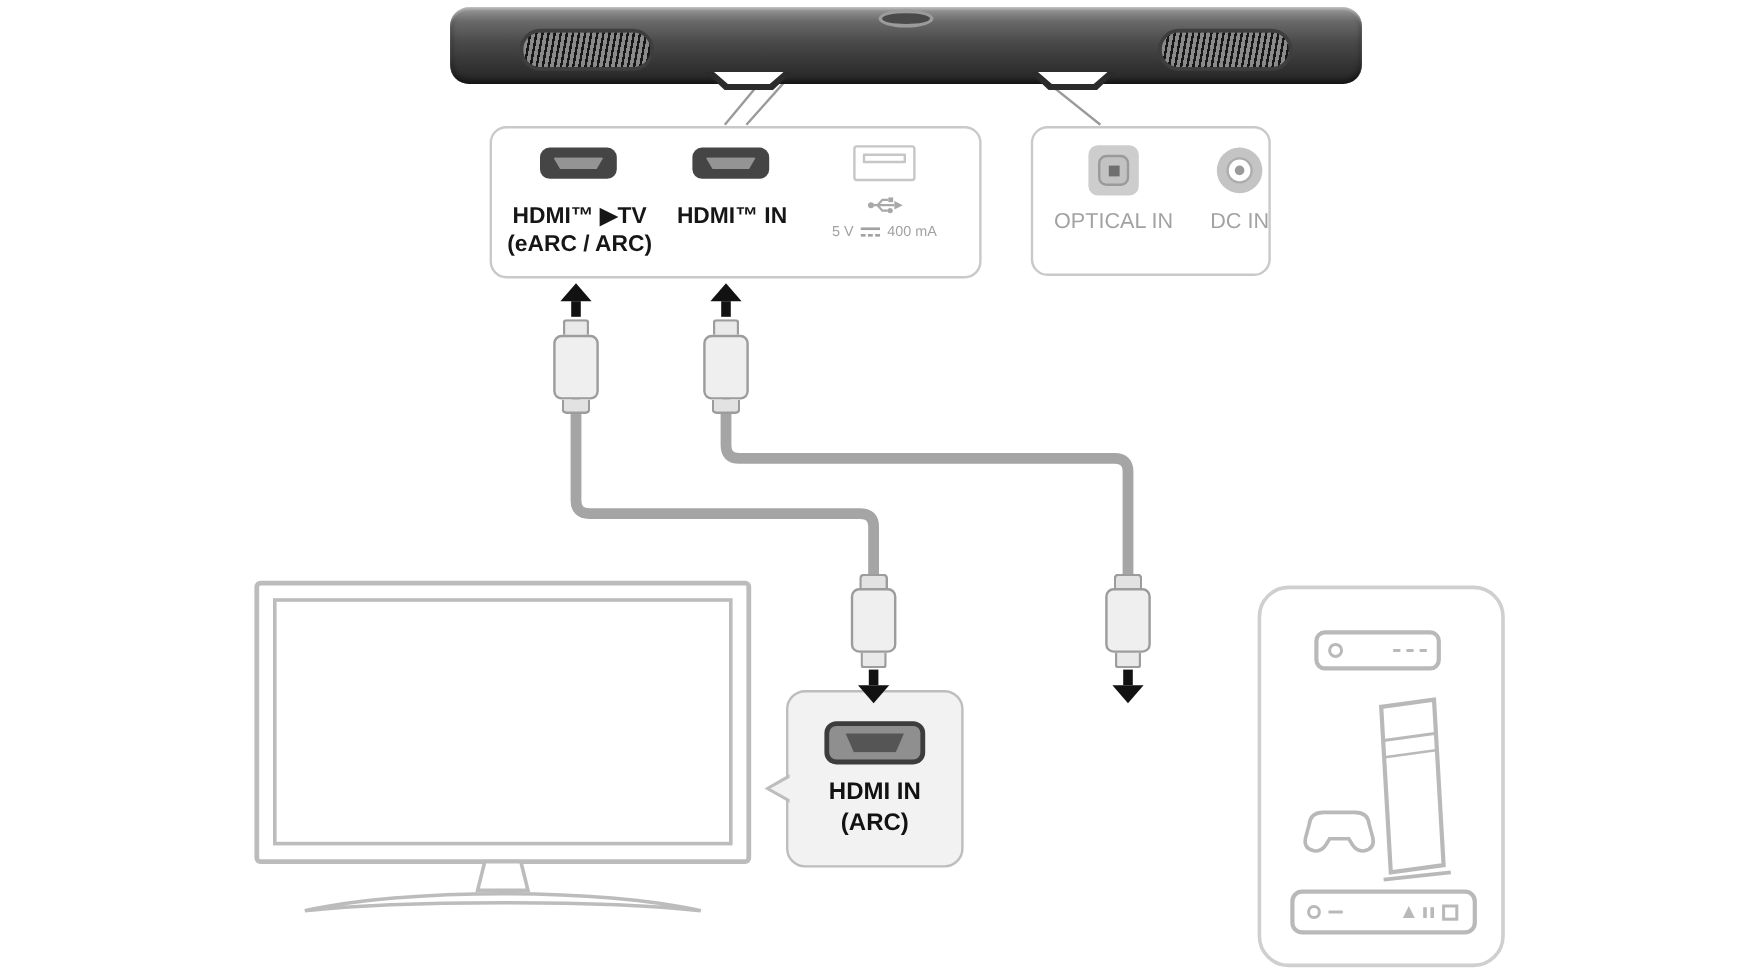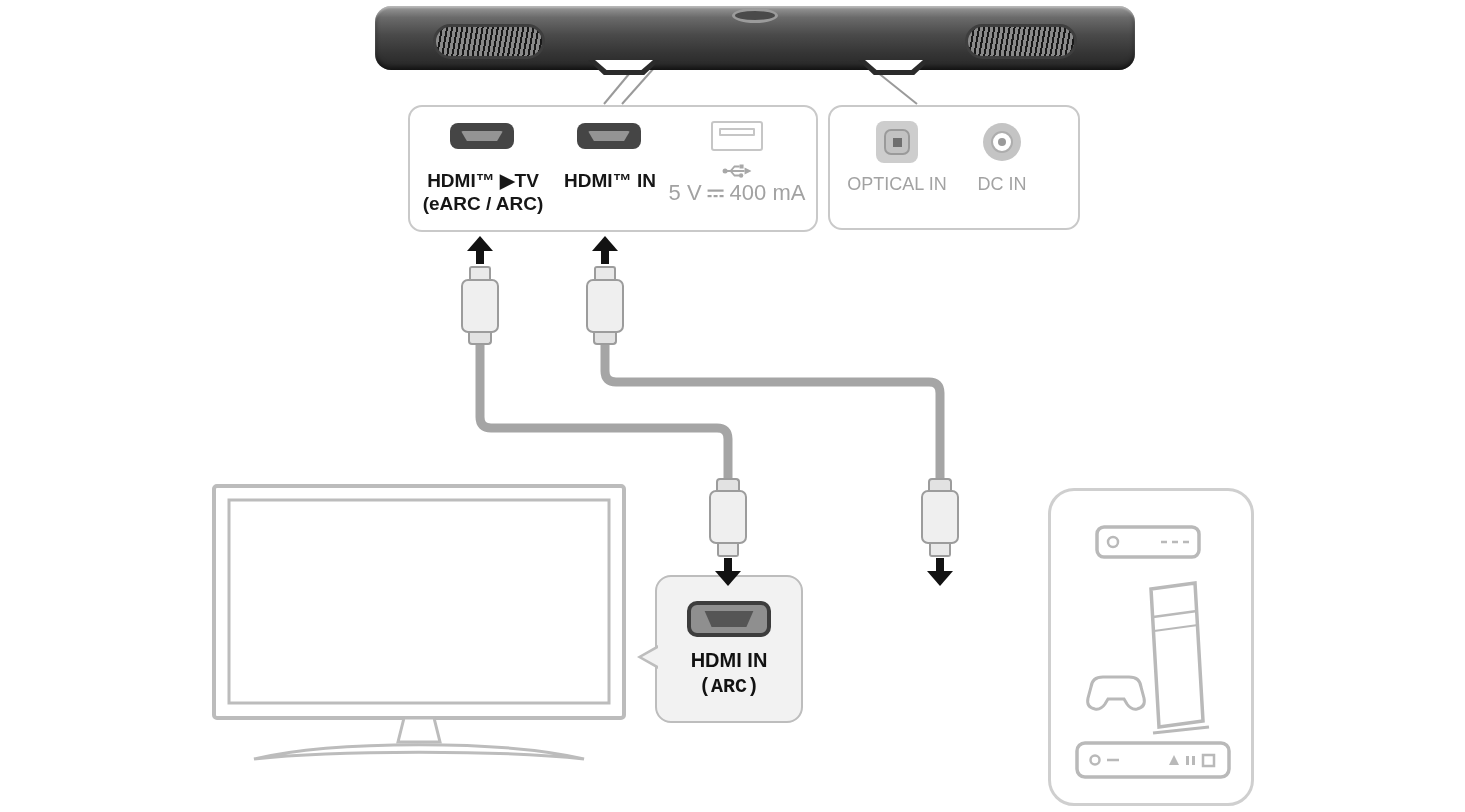--- a/index.html
+++ b/index.html
@@ -31,39 +31,39 @@
   .g-left{left:58px;} .g-right{right:58px;}
   .notch{position:absolute;bottom:-5px;width:72px;height:15px;
     clip-path:polygon(0 0,100% 0,78% 100%,22% 100%);background:#2b2b2b;}
   .notch .notch-inner{position:absolute;left:7px;top:0;width:58px;height:10px;
     clip-path:polygon(0 0,100% 0,80% 100%,20% 100%);background:#fff;}
   .n1{left:213px;} .n2{left:483px;}
 
   
   .panel{position:absolute;background:#fff;border:2px solid #c9c9c9;border-radius:14px;z-index:2;}
   #ports-panel{left:408px;top:105px;width:410px;height:127px;}
-  #power-panel{left:828px;top:105px;width:252px;height:125px;}
+  #power-panel{left:859px;top:105px;width:200px;height:125px;}
 
   .hdmi-sm{position:absolute;width:64px;height:26px;background:#454545;border-radius:8px;}
   .hdmi-sm .pin{position:absolute;left:50%;top:50%;transform:translate(-50%,-50%);
     width:42px;height:10px;background:#949494;border-radius:2px;
     clip-path:polygon(0 0,100% 0,86% 100%,14% 100%);}
   .pos-hdmi-tv{left:40px;top:16px;} .pos-hdmi-in{left:167px;top:16px;}
 
   .usb-port{position:absolute;left:301px;top:14px;width:52px;height:30px;
     background:#fff;border:2px solid #c6c6c6;border-radius:3px;}
   .usb-port .slot{position:absolute;left:50%;top:5px;transform:translateX(-50%);
     width:36px;height:8px;border:2px solid #c6c6c6;border-radius:1px;}
 
   .lbl{position:absolute;transform:translateX(-50%);text-align:center;white-space:nowrap;}
   .lbl.black{color:#161616;font-weight:700;font-size:19px;line-height:23px;}
   .lbl.gray{color:#a2a2a2;font-weight:400;font-size:18px;line-height:22px;}
   .pos-lbl-tv{left:73px;top:62px;} .pos-lbl-in{left:200px;top:62px;}
   .pos-lbl-usb{left:327px;top:56px;display:flex;flex-direction:column;align-items:center;gap:3px;}
-  .usb-text{display:flex;align-items:center;gap:5px;color:#a2a2a2;font-size:22px;}
+  .usb-text{display:flex;align-items:center;gap:5px;color:#a2a2a2;font-size:12px;}
 
   .optical{position:absolute;left:46px;top:14px;width:42px;height:42px;border-radius:8px;
     background:#cdcdcd;display:flex;align-items:center;justify-content:center;}
   .optical .ring{width:26px;height:26px;border-radius:7px;background:#c2c2c2;border:2px solid #9a9a9a;
     display:flex;align-items:center;justify-content:center;}
   .optical .hole{width:9px;height:9px;background:#6f6f6f;}
   .dc-jack{position:absolute;left:153px;top:16px;width:38px;height:38px;border-radius:50%;
     background:#c4c4c4;display:flex;align-items:center;justify-content:center;}
   .dc-jack .mid{width:22px;height:22px;border-radius:50%;background:#fff;border:2px solid #adadad;
     display:flex;align-items:center;justify-content:center;}
@@ -95,21 +95,21 @@
   .callout-box{position:absolute;background:#f2f2f2;border:2px solid #bdbdbd;border-radius:16px;z-index:2;padding-left:18px;}
   #box-arc{left:655px;top:575px;width:148px;height:148px;}
   #box-out{left:875px;top:575px;width:142px;height:150px;}
   .hdmi-lg{position:absolute;left:50%;top:24px;transform:translateX(-50%);
     width:84px;height:36px;background:#8f8f8f;border:4px solid #3d3d3d;border-radius:10px;}
   .hdmi-lg .trap{position:absolute;left:50%;top:50%;transform:translate(-50%,-50%);
     width:58px;height:16px;background:#555;clip-path:polygon(8% 0,92% 0,80% 100%,20% 100%);}
   #box-out .hdmi-lg{top:26px;}
   .box-lbl{position:absolute;left:50%;transform:translateX(-50%);font-weight:700;font-size:20px;
     color:#121212;white-space:nowrap;}
-  .bl1{top:72px;} .bl2{top:98px;font-family:Liberation Mono, monospace;} #box-out .bl1{top:80px;}
+  .bl1{top:72px;} .bl2{top:98px;} #box-out .bl1{top:80px;}
   .tail{position:absolute;width:0;height:0;}
   .tail-l-border{left:-20px;top:68px;border-top:12px solid transparent;border-bottom:12px solid transparent;
     border-right:21px solid #bdbdbd;}
   .tail-l-fill{left:-15px;top:70px;border-top:10px solid transparent;border-bottom:10px solid transparent;
     border-right:18px solid #f2f2f2;}
   .tail-r-border{right:-20px;top:68px;border-top:12px solid transparent;border-bottom:12px solid transparent;
     border-left:21px solid #bdbdbd;}
   .tail-r-fill{right:-15px;top:70px;border-top:10px solid transparent;border-bottom:10px solid transparent;
     border-left:18px solid #f2f2f2;}
 

